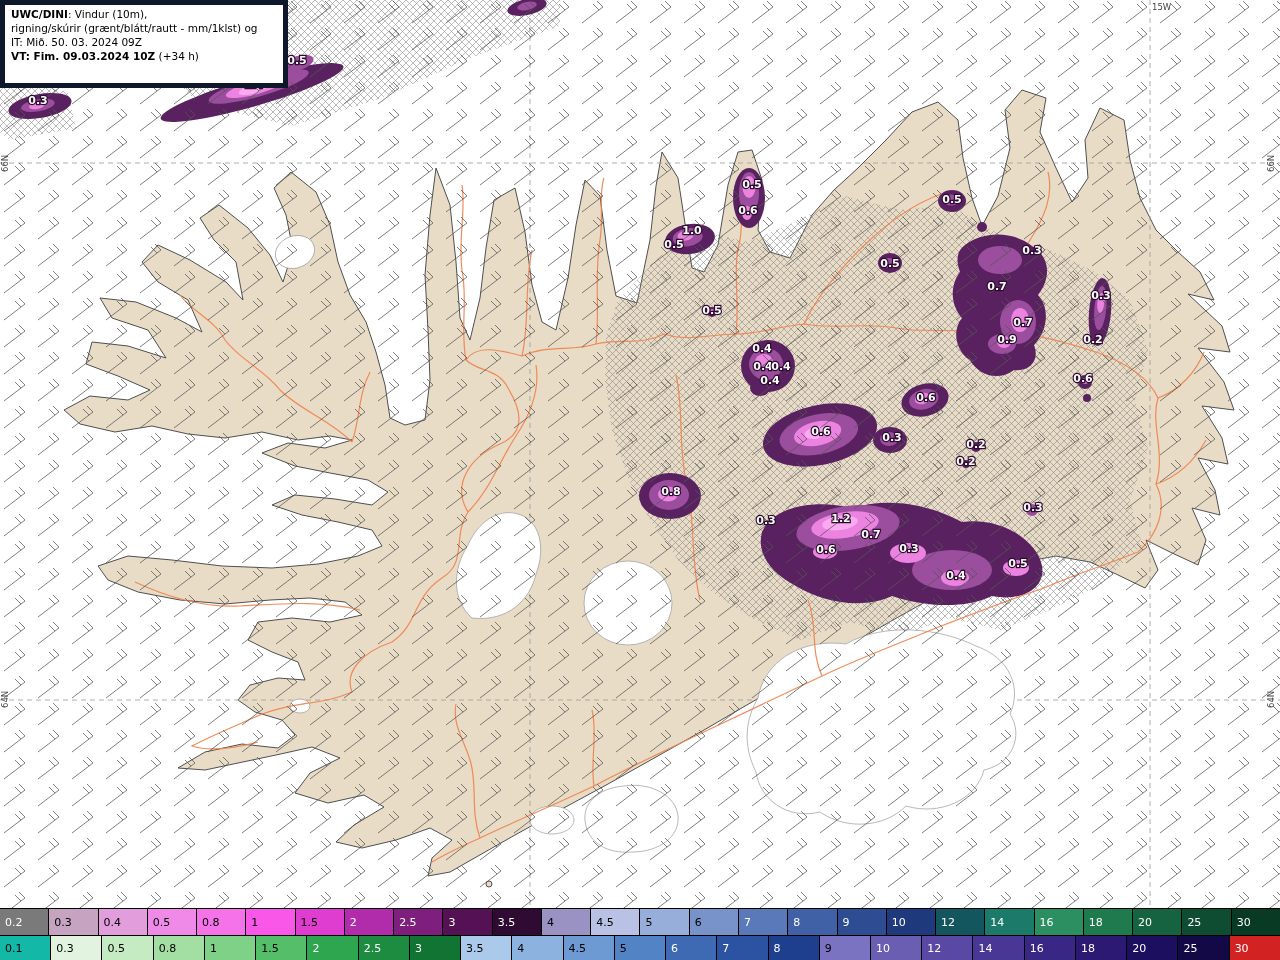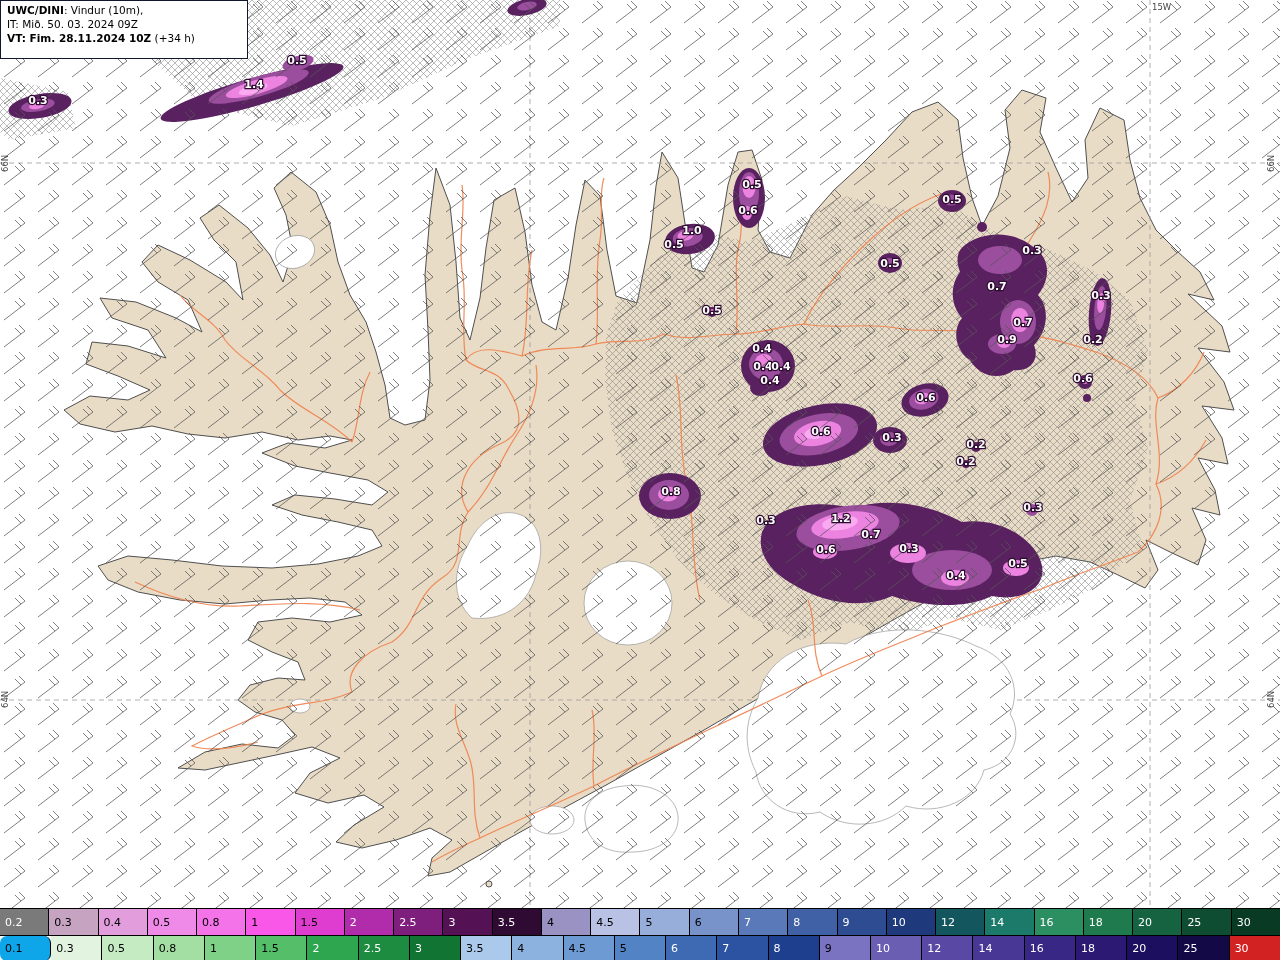--- a/index.html
+++ b/index.html
@@ -1,21 +1,21 @@
 <!DOCTYPE html>
 <html><head>
 <meta charset="utf-8">
 <style>
   *{margin:0;padding:0;box-sizing:border-box}
   html,body{width:1280px;height:960px;background:#fff;overflow:hidden;
     font-family:"DejaVu Sans","Liberation Sans",sans-serif;color:#000}
   #map-area{position:relative;width:1280px;height:908px;background:#fff}
   #map-svg{position:absolute;top:0;left:0}
-  #legend-box{position:absolute;top:0;left:0;width:248px;background:#fff;
-    border:1px solid #0f172a;padding:3px 6px 12px;font-size:10.5px;line-height:1.32;z-index:5}
+  #legend-box{position:absolute;top:0;left:0;width:288px;background:#fff;
+    border:5px solid #0f172a;padding:3px 6px 20px;font-size:10.5px;line-height:1.32;z-index:5}
   .b{font-weight:bold}
   #colorbars{width:1280px;height:52px;border-top:1px solid #000}
   .cbar{display:flex;width:100%;height:26px}
   .cbar + .cbar{border-top:1px solid #000}
   .cbar-cell{flex:1;display:flex;align-items:center;padding-left:5px;
     font-size:11px;border-right:1px solid #000;overflow:hidden;white-space:nowrap}
   .cbar-cell:last-child{border-right:none}
   text.precip-label{font-size:11px;font-weight:bold;fill:#fff;stroke:#2e0b30;
     stroke-width:2.4px;paint-order:stroke;text-anchor:middle}
   text.grat-label{font-size:8.5px;fill:#444}
@@ -215,22 +215,23 @@
           <text x="909" y="552" class="precip-label">0.3</text>
           <text x="956" y="579" class="precip-label">0.4</text>
           <text x="1018" y="567" class="precip-label">0.5</text>
           <text x="1033" y="511" class="precip-label">0.3</text>
           <text x="966" y="465" class="precip-label">0.2</text>
         </g>
     </svg>
 
     <div id="legend-box">
       <div class="lg-line"><span class="b">UWC/DINI</span><span>: Vindur (10m),</span></div>
+      <div class="lg-line">rigning/skúrir (grænt/blátt/rautt - mm/1klst) og</div>
       <div class="lg-line">IT: Mið. 50. 03. 2024 09Z</div>
-      <div class="lg-line"><span class="b">VT: Fim. 28.11.2024 10Z</span> <span>(+34 h)</span></div>
+      <div class="lg-line"><span class="b">VT: Fim. 09.03.2024 10Z</span> <span>(+34 h)</span></div>
     </div>
   </div>
 
   <div id="colorbars">
     <div class="cbar" id="cbar-snow">
         <div class="cbar-cell" style="background: rgb(122, 122, 122); color: rgb(255, 255, 255);">0.2</div>
         <div class="cbar-cell" style="background: rgb(198, 163, 193); color: rgb(0, 0, 0);">0.3</div>
         <div class="cbar-cell" style="background: rgb(226, 157, 221); color: rgb(0, 0, 0);">0.4</div>
         <div class="cbar-cell" style="background: rgb(240, 138, 232); color: rgb(0, 0, 0);">0.5</div>
         <div class="cbar-cell" style="background: rgb(245, 115, 233); color: rgb(0, 0, 0);">0.8</div>
@@ -250,21 +251,21 @@
         <div class="cbar-cell" style="background: rgb(31, 58, 124); color: rgb(255, 255, 255);">10</div>
         <div class="cbar-cell" style="background: rgb(20, 86, 94); color: rgb(255, 255, 255);">12</div>
         <div class="cbar-cell" style="background: rgb(27, 122, 106); color: rgb(255, 255, 255);">14</div>
         <div class="cbar-cell" style="background: rgb(44, 143, 98); color: rgb(255, 255, 255);">16</div>
         <div class="cbar-cell" style="background: rgb(31, 122, 78); color: rgb(255, 255, 255);">18</div>
         <div class="cbar-cell" style="background: rgb(22, 99, 65); color: rgb(255, 255, 255);">20</div>
         <div class="cbar-cell" style="background: rgb(14, 77, 49); color: rgb(255, 255, 255);">25</div>
         <div class="cbar-cell" style="background: rgb(8, 58, 36); color: rgb(255, 255, 255);">30</div>
       </div>
     <div class="cbar" id="cbar-rain">
-        <div class="cbar-cell" style="background: #0ea5e9; color: rgb(0, 0, 0); border-radius: 7px;">0.1</div>
+        <div class="cbar-cell" style="background: #14b8a6; color: rgb(0, 0, 0);">0.1</div>
         <div class="cbar-cell" style="background: rgb(226, 244, 223); color: rgb(0, 0, 0);">0.3</div>
         <div class="cbar-cell" style="background: rgb(197, 235, 194); color: rgb(0, 0, 0);">0.5</div>
         <div class="cbar-cell" style="background: rgb(163, 223, 162); color: rgb(0, 0, 0);">0.8</div>
         <div class="cbar-cell" style="background: rgb(126, 209, 134); color: rgb(0, 0, 0);">1</div>
         <div class="cbar-cell" style="background: rgb(84, 191, 104); color: rgb(0, 0, 0);">1.5</div>
         <div class="cbar-cell" style="background: rgb(46, 166, 80); color: rgb(255, 255, 255);">2</div>
         <div class="cbar-cell" style="background: rgb(29, 140, 64); color: rgb(255, 255, 255);">2.5</div>
         <div class="cbar-cell" style="background: rgb(18, 116, 51); color: rgb(255, 255, 255);">3</div>
         <div class="cbar-cell" style="background: rgb(171, 201, 235); color: rgb(0, 0, 0);">3.5</div>
         <div class="cbar-cell" style="background: rgb(140, 178, 223); color: rgb(0, 0, 0);">4</div>

